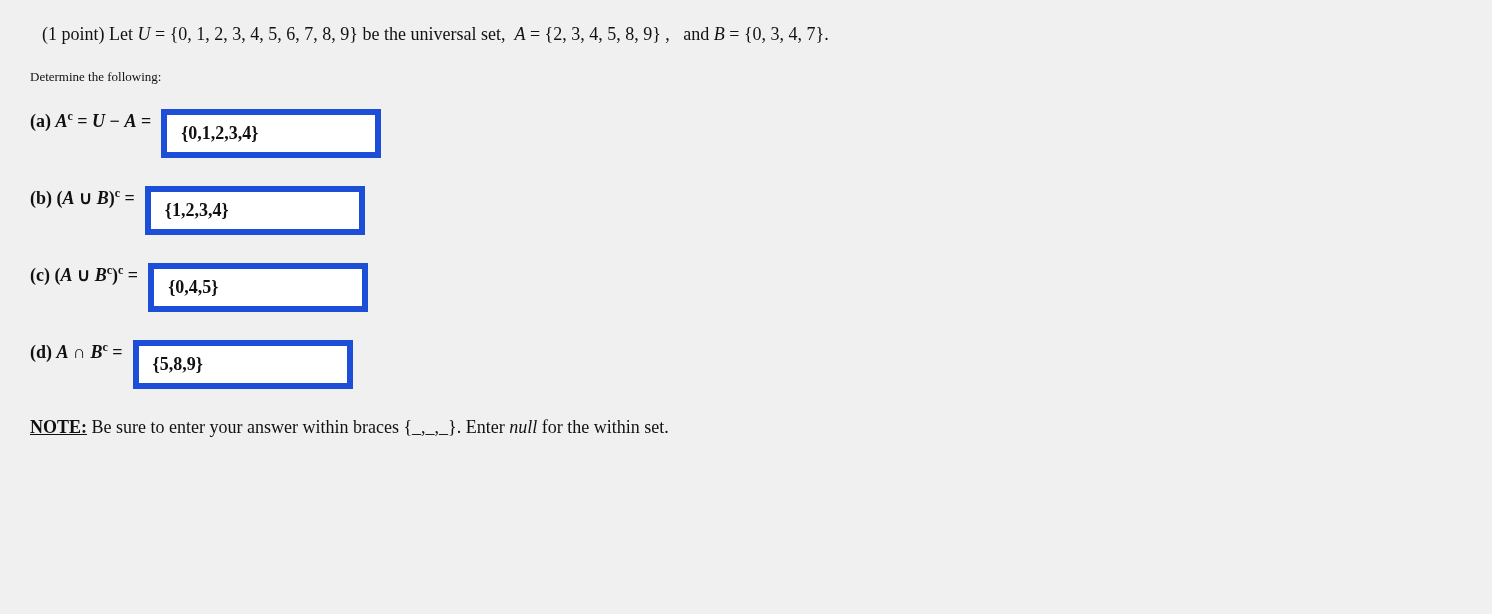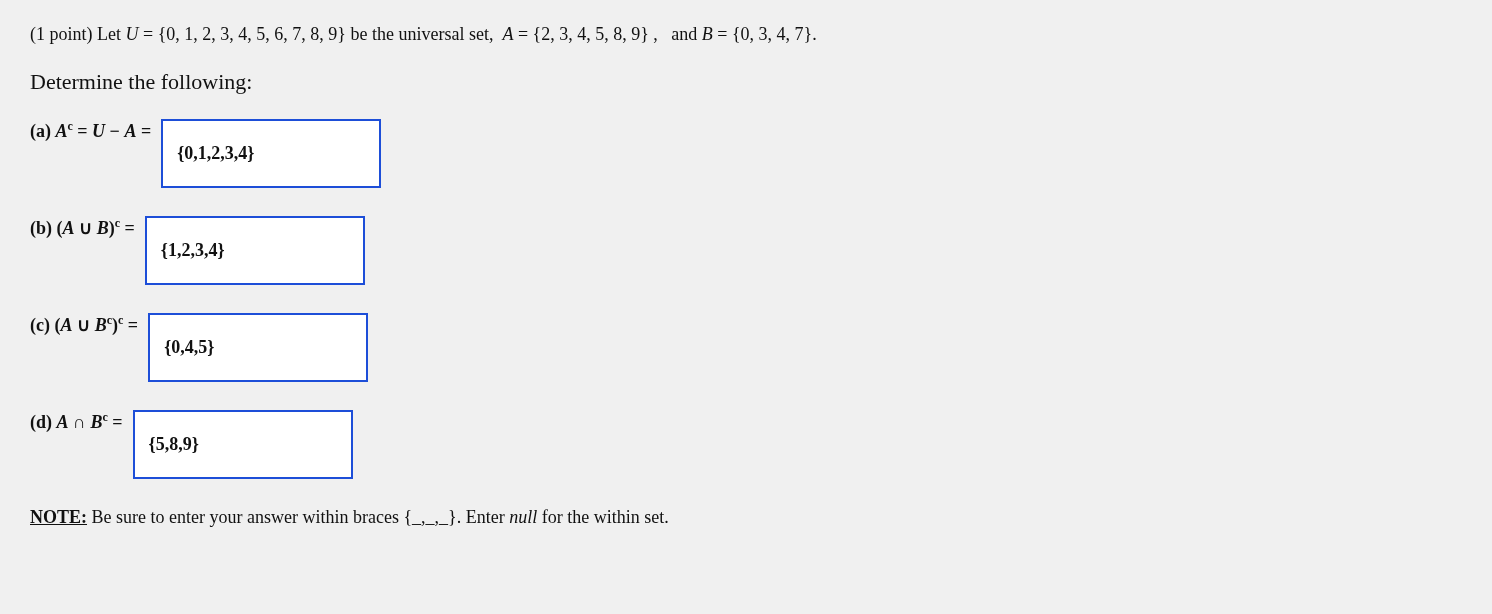--- a/index.html
+++ b/index.html
@@ -15,44 +15,45 @@
       color: #111;
       padding: 20px 30px;
       width: 1492px;
       min-height: 614px;
     }
 
     .problem-header {
       font-size: 18px;
       margin-bottom: 20px;
       line-height: 1.6;
+      margin-left: 12px;
     }
 
     .determine-label {
-      font-size: 22px;
+      font-size: 13px;
       margin-bottom: 24px;
     }
 
     .part {
       display: flex;
       align-items: flex-start;
       margin-bottom: 28px;
       font-weight: bold;
     }
 
     .part-label {
       font-size: 18px;
       white-space: nowrap;
       margin-right: 10px;
     }
 
     .answer-box {
-      border: 2px solid #1d4ed8;
+      border: 6px solid #1d4ed8;
       background: #fff;
-      padding: 22px 14px;
+      padding: 8px 14px;
       font-size: 18px;
       min-width: 220px;
       font-family: "Times New Roman", Times, serif;
     }
 
     .note-section {
       margin-top: 10px;
       font-size: 18px;
     }
 

